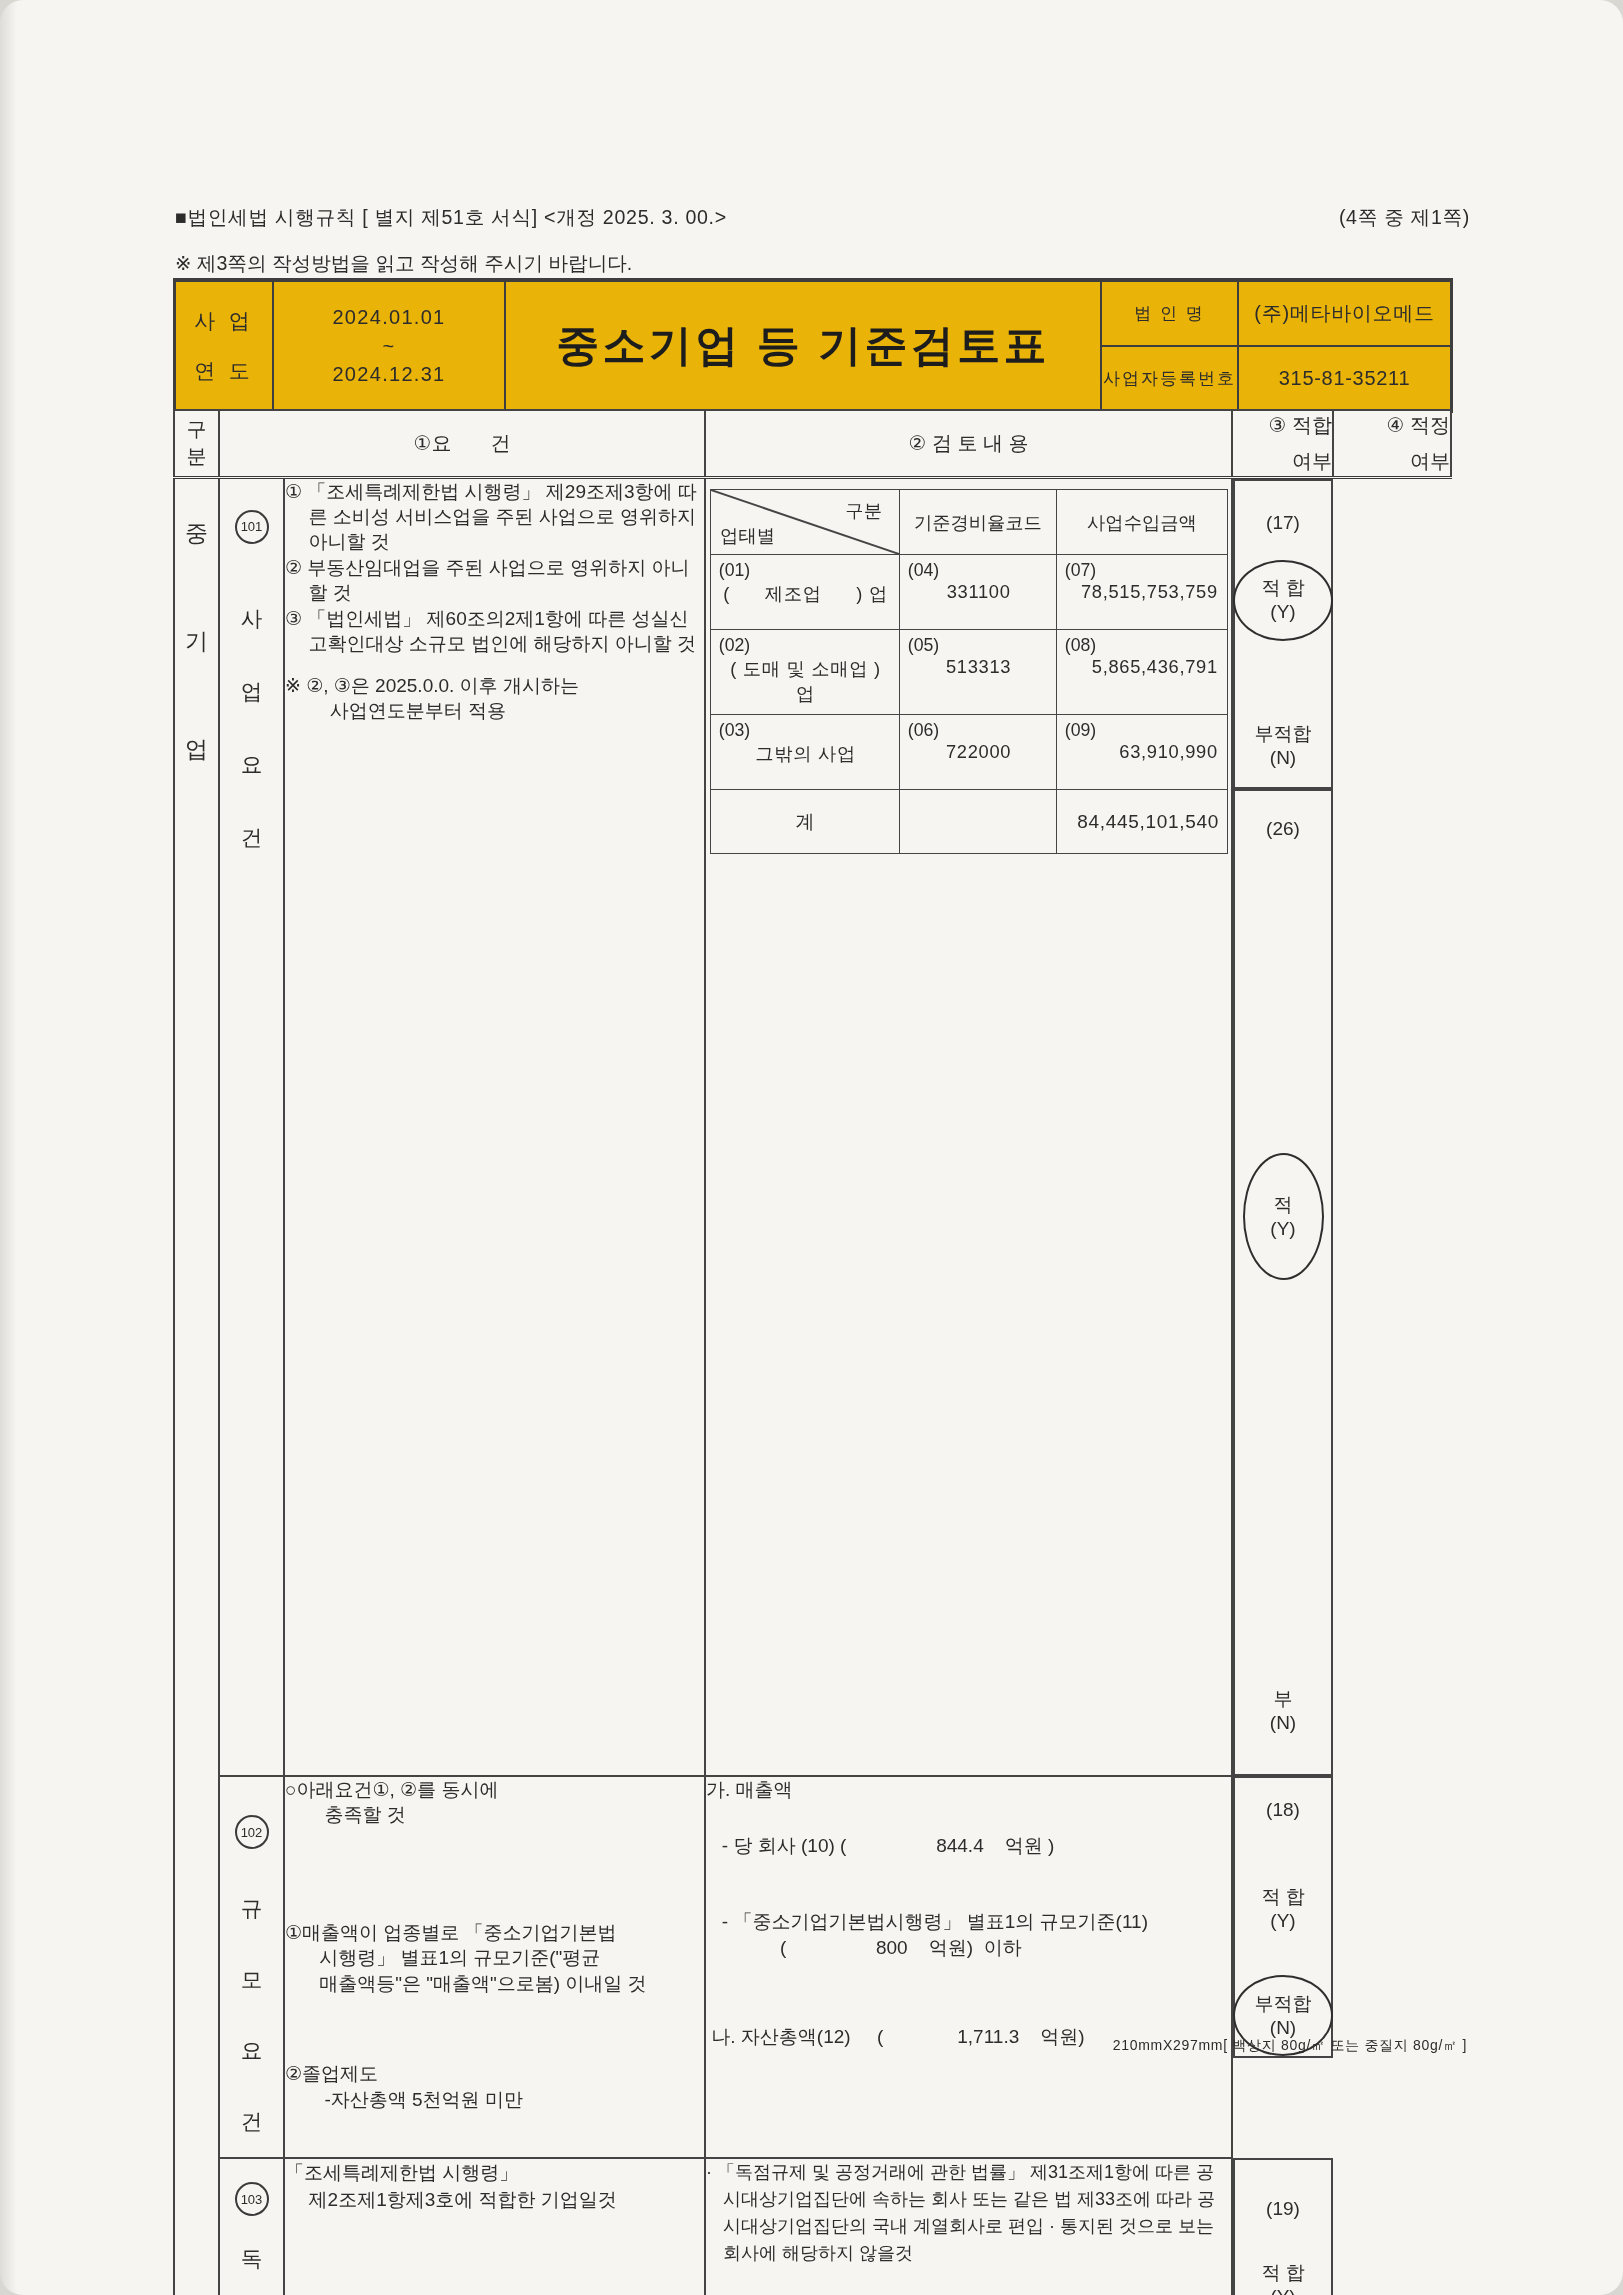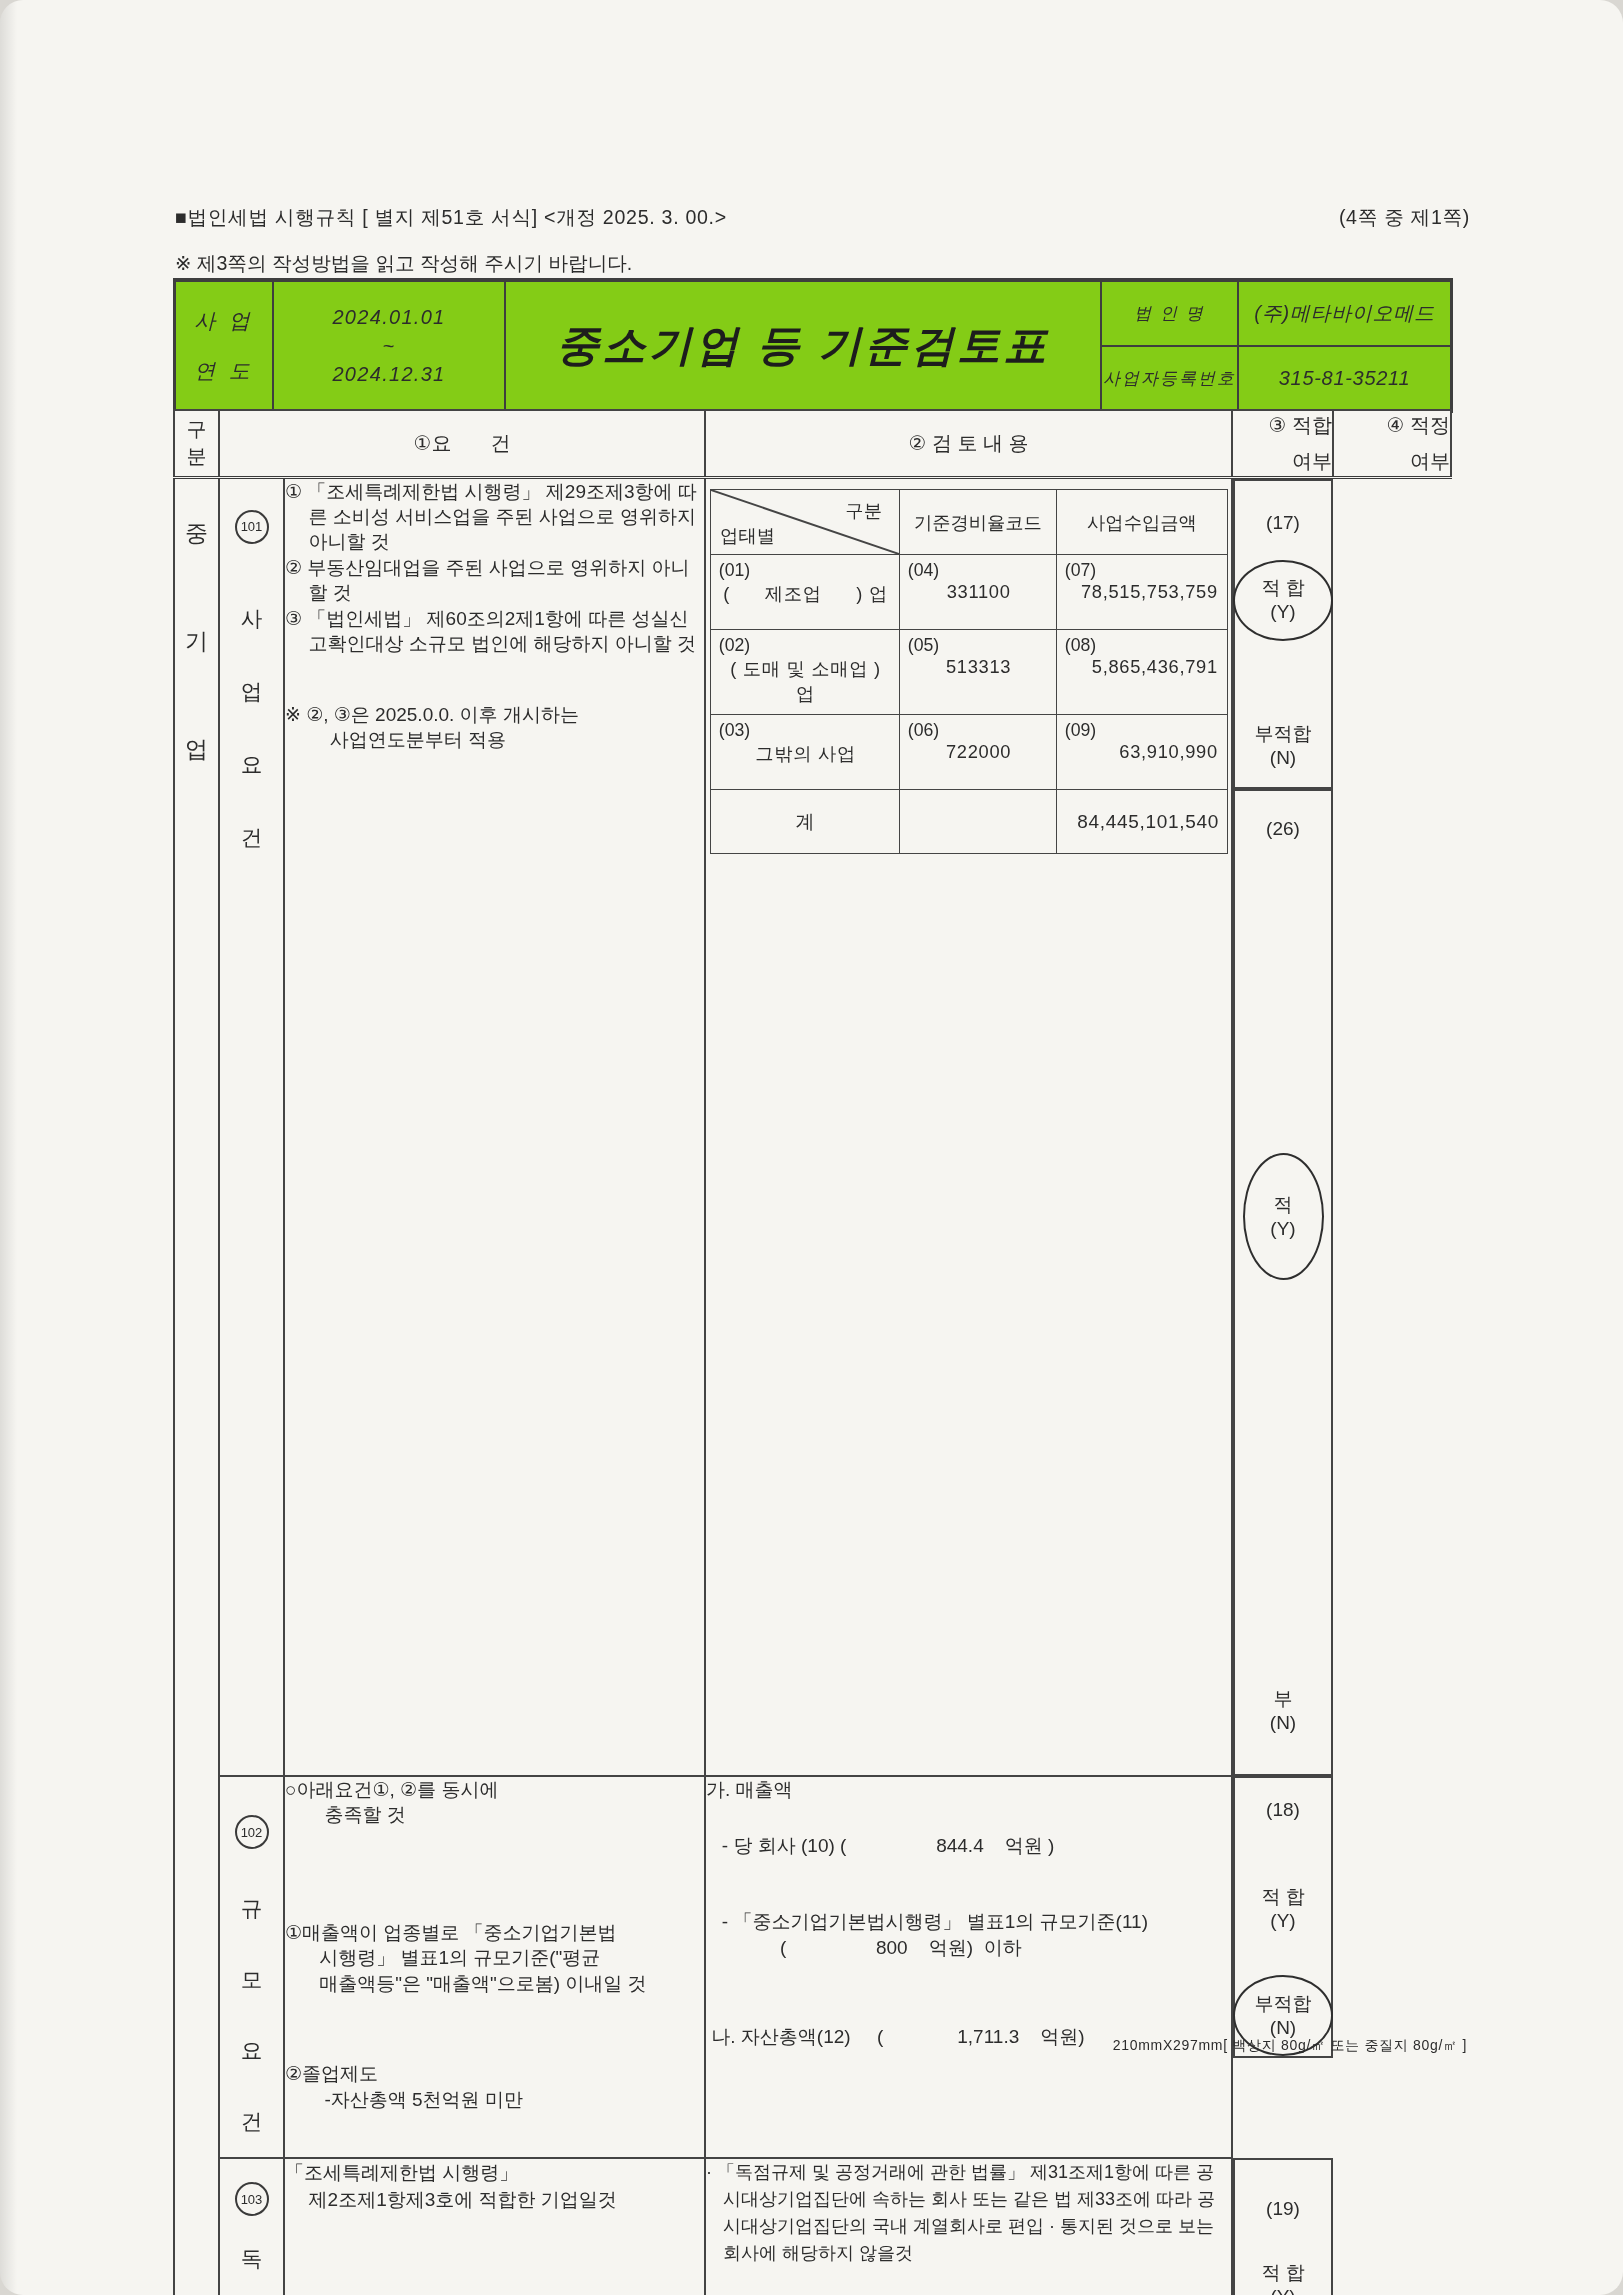--- a/index.html
+++ b/index.html
@@ -12,21 +12,21 @@
 
   
   .pghead{left:175px;top:204px;width:1295px;display:flex;justify-content:space-between;
           font-size:19.6px;letter-spacing:0.7px;}
   .pgnote{left:175px;top:250px;font-size:19.6px;}
   .pgfoot{right:156px;top:2037px;font-size:14px;letter-spacing:0.7px;}
 
   
   .info{left:173px;top:278px;width:1276px;height:130px;display:grid;
         grid-template-columns:98px 232px 596px 137px 213px;grid-template-rows:65px 65px;
-        border:2.6px solid #3e3e3e;border-top-width:3.9px;background:#84cc16;font-style:italic;}
+        border:2.6px solid #3e3e3e;border-top-width:3.9px;background:#eab308;}
   .info>div{border:1.3px solid #3e3e3e;display:flex;align-items:center;justify-content:center;}
   .i-span2{grid-row:1 / span 2;}
   .i-period-label{flex-direction:column;gap:22px;font-size:21px;letter-spacing:3.9px;}
   .i-period-val{flex-direction:column;gap:5.2px;font-size:20px;letter-spacing:1.3px;}
   .i-title{font-size:43px;font-weight:900;letter-spacing:3.3px;color:#1d1d1d;}
   .i-lab{font-size:17px;letter-spacing:2px;}
   .i-val{font-size:20px;letter-spacing:0.7px;}
 
   
   table.main{position:absolute;left:173px;top:409px;width:1276px;border-collapse:collapse;
@@ -97,21 +97,21 @@
 
   
   .rev102{padding:23.6px 5.2px 0 13px;font-size:19px;}
   .rev102 p{margin:0;}
   .rev102 .m1{margin-top:30px;} .rev102 .m2{margin-top:50px;}
   .rev102 .m3{} .rev102 .m4{margin-top:63px;}
   .rev103{padding:27.5px 14.4px 0 15.7px;font-size:18px;line-height:1.5;}
   .rev103 p{margin:0 0 0 0;padding-left:17px;text-indent:-17px;}
 
   .req101{padding:51px 9.2px 0 19.6px;}
-  .req101 .note{margin-top:45px;}
+  .req101 .note{margin-top:16px;}
   .req102{padding:23.6px 6.5px 0 22px;}
   .req102 .m1{margin-top:92px;} .req102 .m2{margin-top:65px;}
   .req103{padding:77px 6.5px 0 30px;line-height:1.45;}
 </style>
 </head>
 <body>
 
 <div class="sheet">
 
   <div class="abs pghead">

